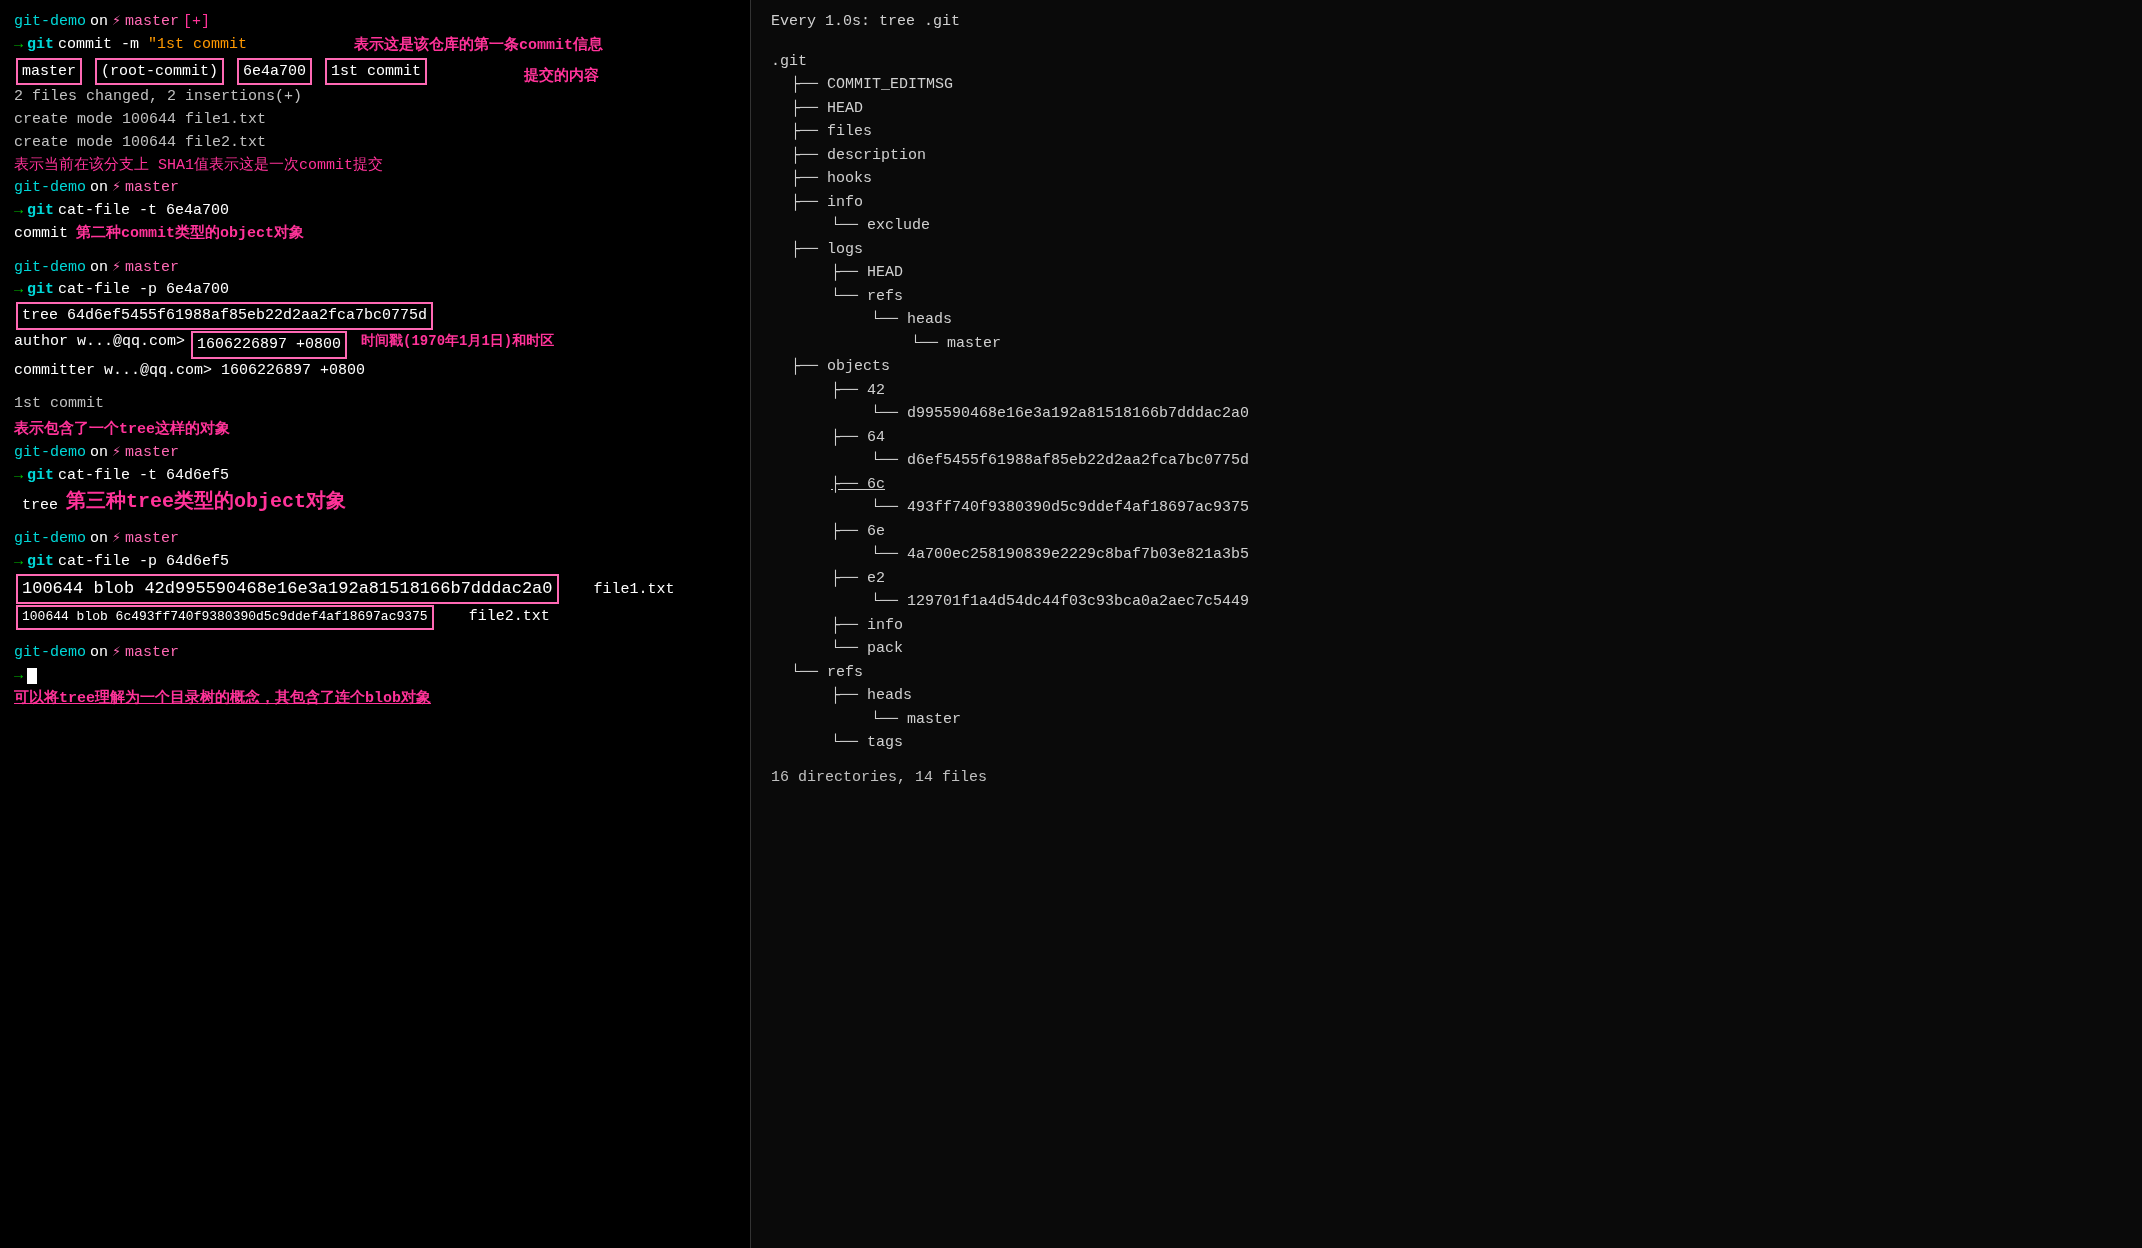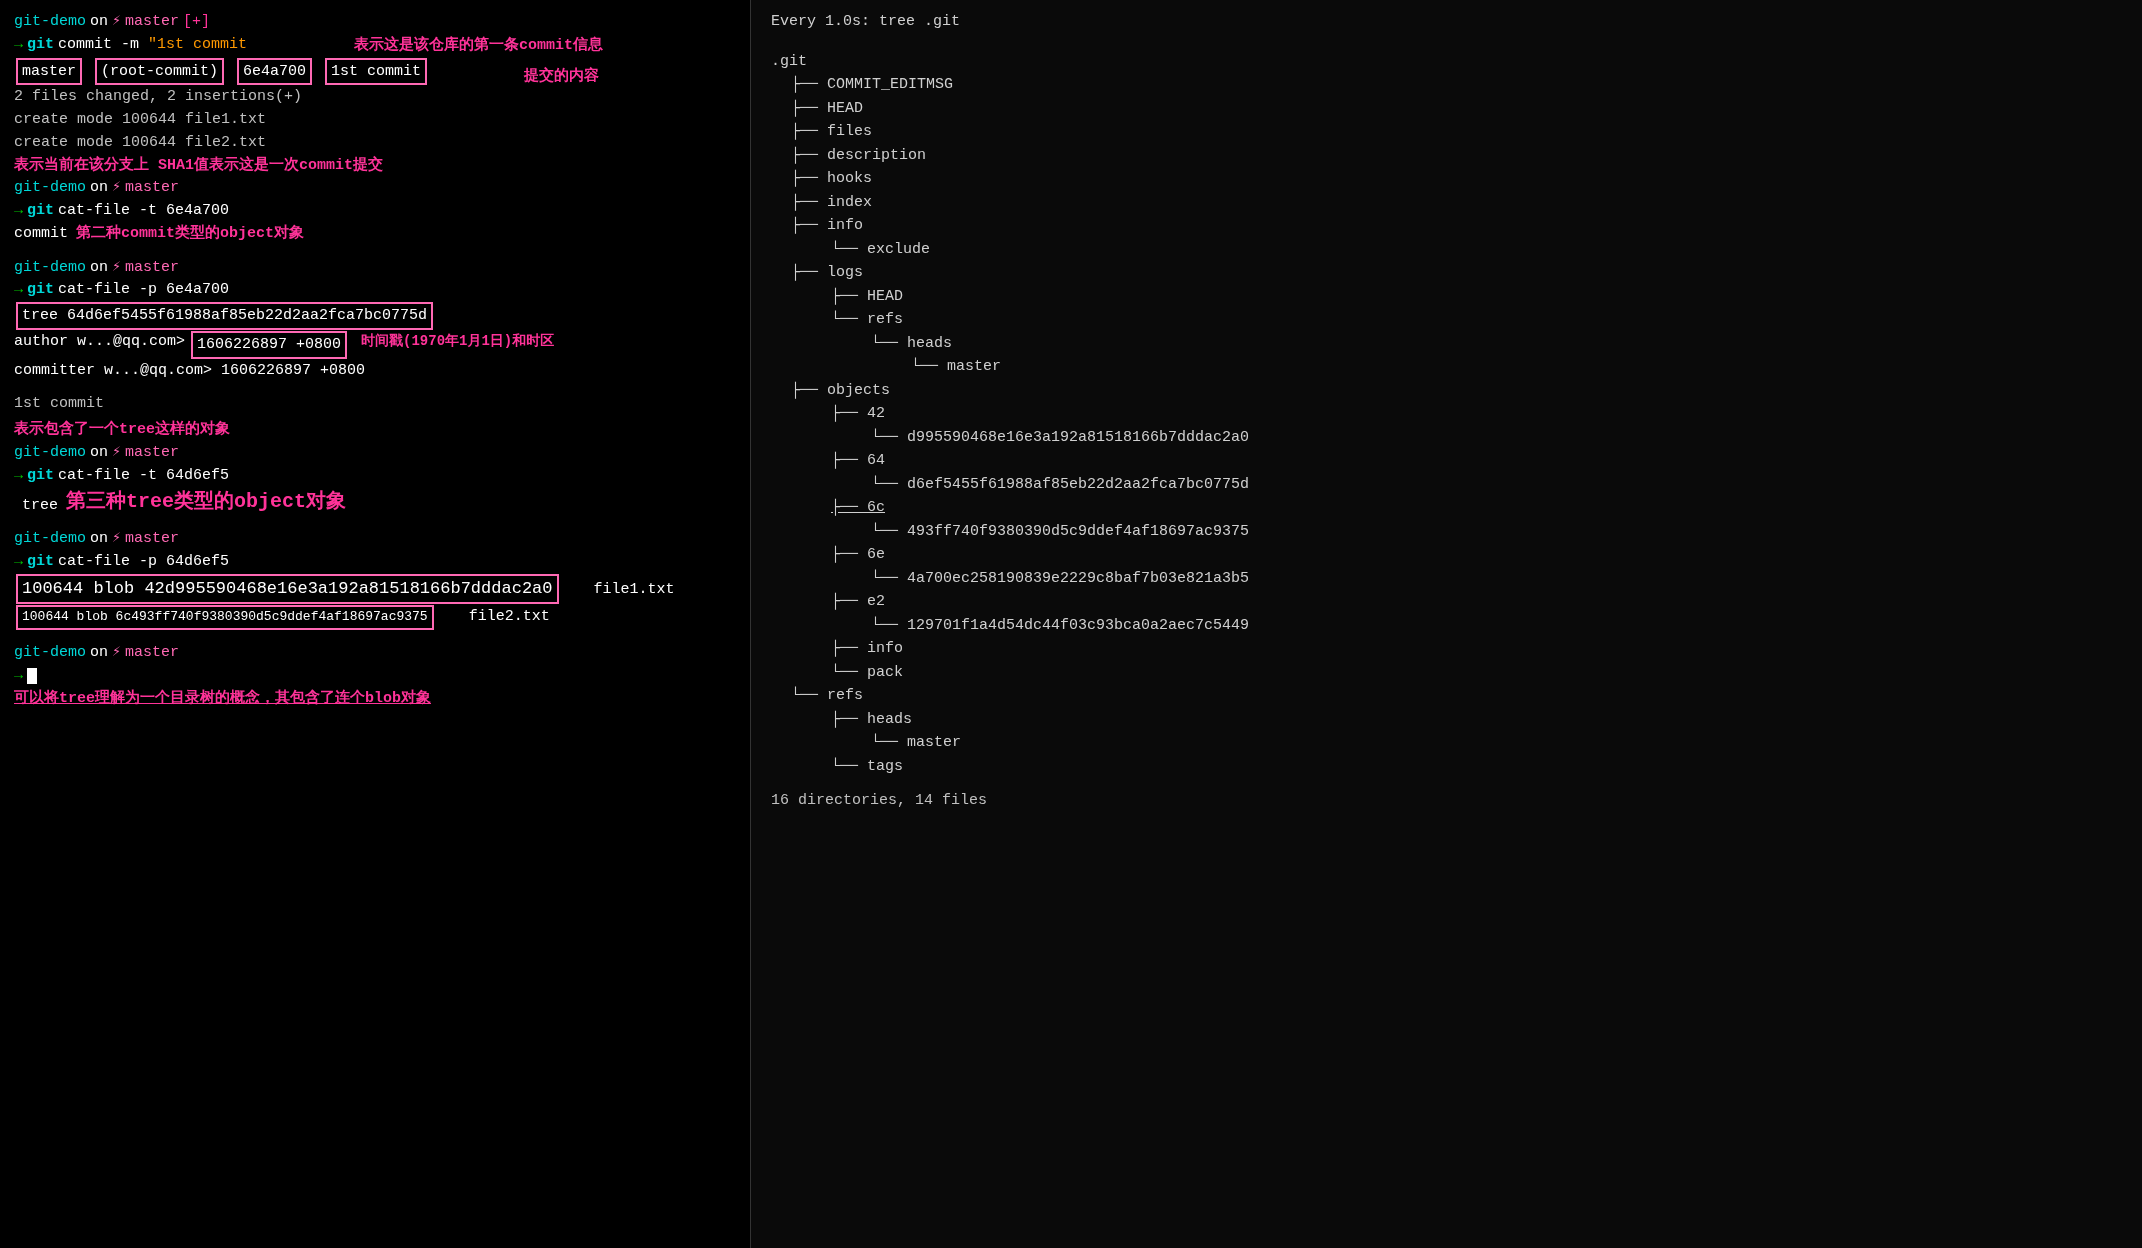--- a/index.html
+++ b/index.html
@@ -99,21 +99,21 @@
   </div>
 
   <div style="position:relative; height:0;">
     <div class="annotation" style="top:-20px; left:510px; font-size:15px;">提交的内容</div>
   </div>
 
   <div class="line"> 2 files changed, 2 insertions(+)</div>
   <div class="line"> create mode 100644 file1.txt</div>
   <div class="line"> create mode 100644 file2.txt</div>
 
-  <div class="line" style="color:#ff3399; font-size:15px; font-weight:bold; margin-top:0;">表示当前在该分支上   SHA1值表示这是一次commit提交</div>
+  <div class="line" style="color:#ff3399; font-size:15px; font-weight:normal; margin-top:0;">表示当前在该分支上   SHA1值表示这是一次commit提交</div>
 
   <div class="line prompt-line">
     <span class="cyan">git-demo</span>
     <span class="white"> on </span>
     <span class="magenta">⚡</span>
     <span class="magenta"> master</span>
   </div>
   <div class="line prompt-line">
     <span class="green">→</span>
     <span class="git-cmd"> git</span>
@@ -215,21 +215,20 @@
 <div class="right-panel">
   <div class="line tree-header">Every 1.0s: tree .git</div>
   <div class="section-gap"></div>
 
   <div class="line tree-line">.git</div>
   <div class="line tree-line" style="padding-left:20px;">├── COMMIT_EDITMSG</div>
   <div class="line tree-line" style="padding-left:20px;">├── HEAD</div>
   <div class="line tree-line" style="padding-left:20px;">├── files</div>
   <div class="line tree-line" style="padding-left:20px;">├── description</div>
   <div class="line tree-line" style="padding-left:20px;">├── hooks</div>
-  <div class="line tree-line" style="padding-left:20px;">├── index</div>
   <div class="line tree-line" style="padding-left:20px;">├── info</div>
   <div class="line tree-line" style="padding-left:60px;">└── exclude</div>
   <div class="line tree-line" style="padding-left:20px;">├── logs</div>
   <div class="line tree-line" style="padding-left:60px;">├── HEAD</div>
   <div class="line tree-line" style="padding-left:60px;">└── refs</div>
   <div class="line tree-line" style="padding-left:100px;">└── heads</div>
   <div class="line tree-line" style="padding-left:140px;">└── master</div>
   <div class="line tree-line" style="padding-left:20px;">├── objects</div>
   <div class="line tree-line" style="padding-left:60px;">├── 42</div>
   <div class="line tree-line" style="padding-left:100px;">└── d995590468e16e3a192a81518166b7dddac2a0</div>

